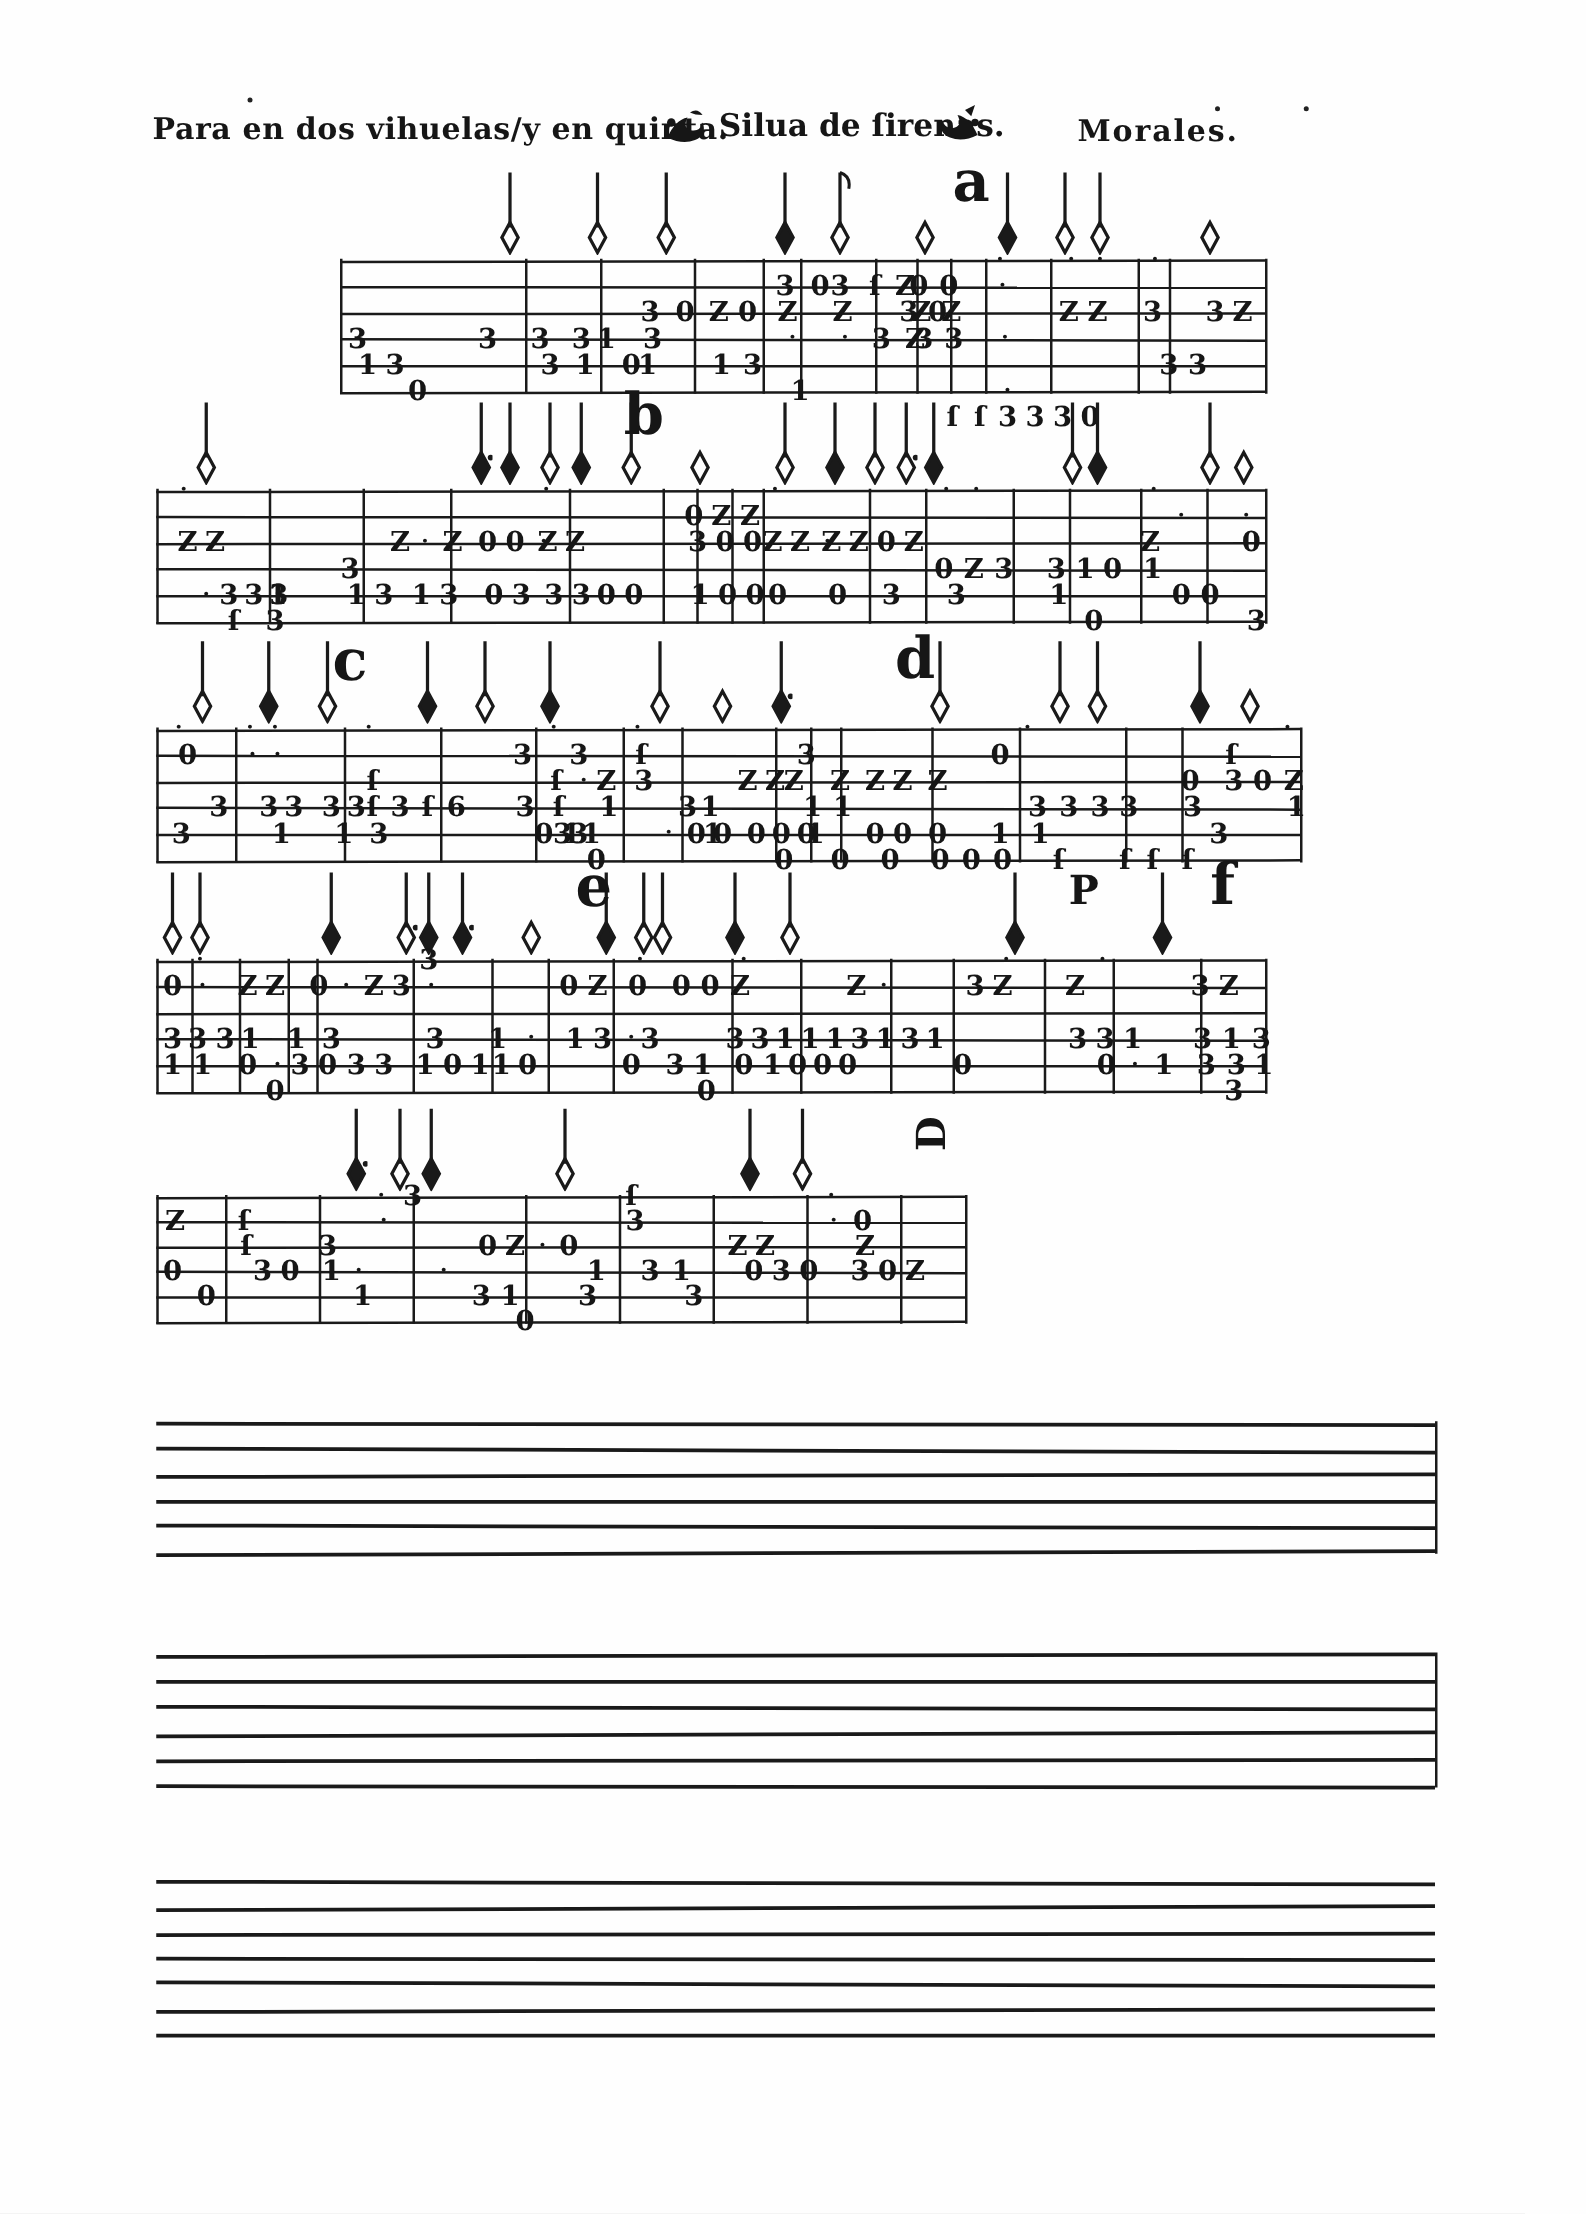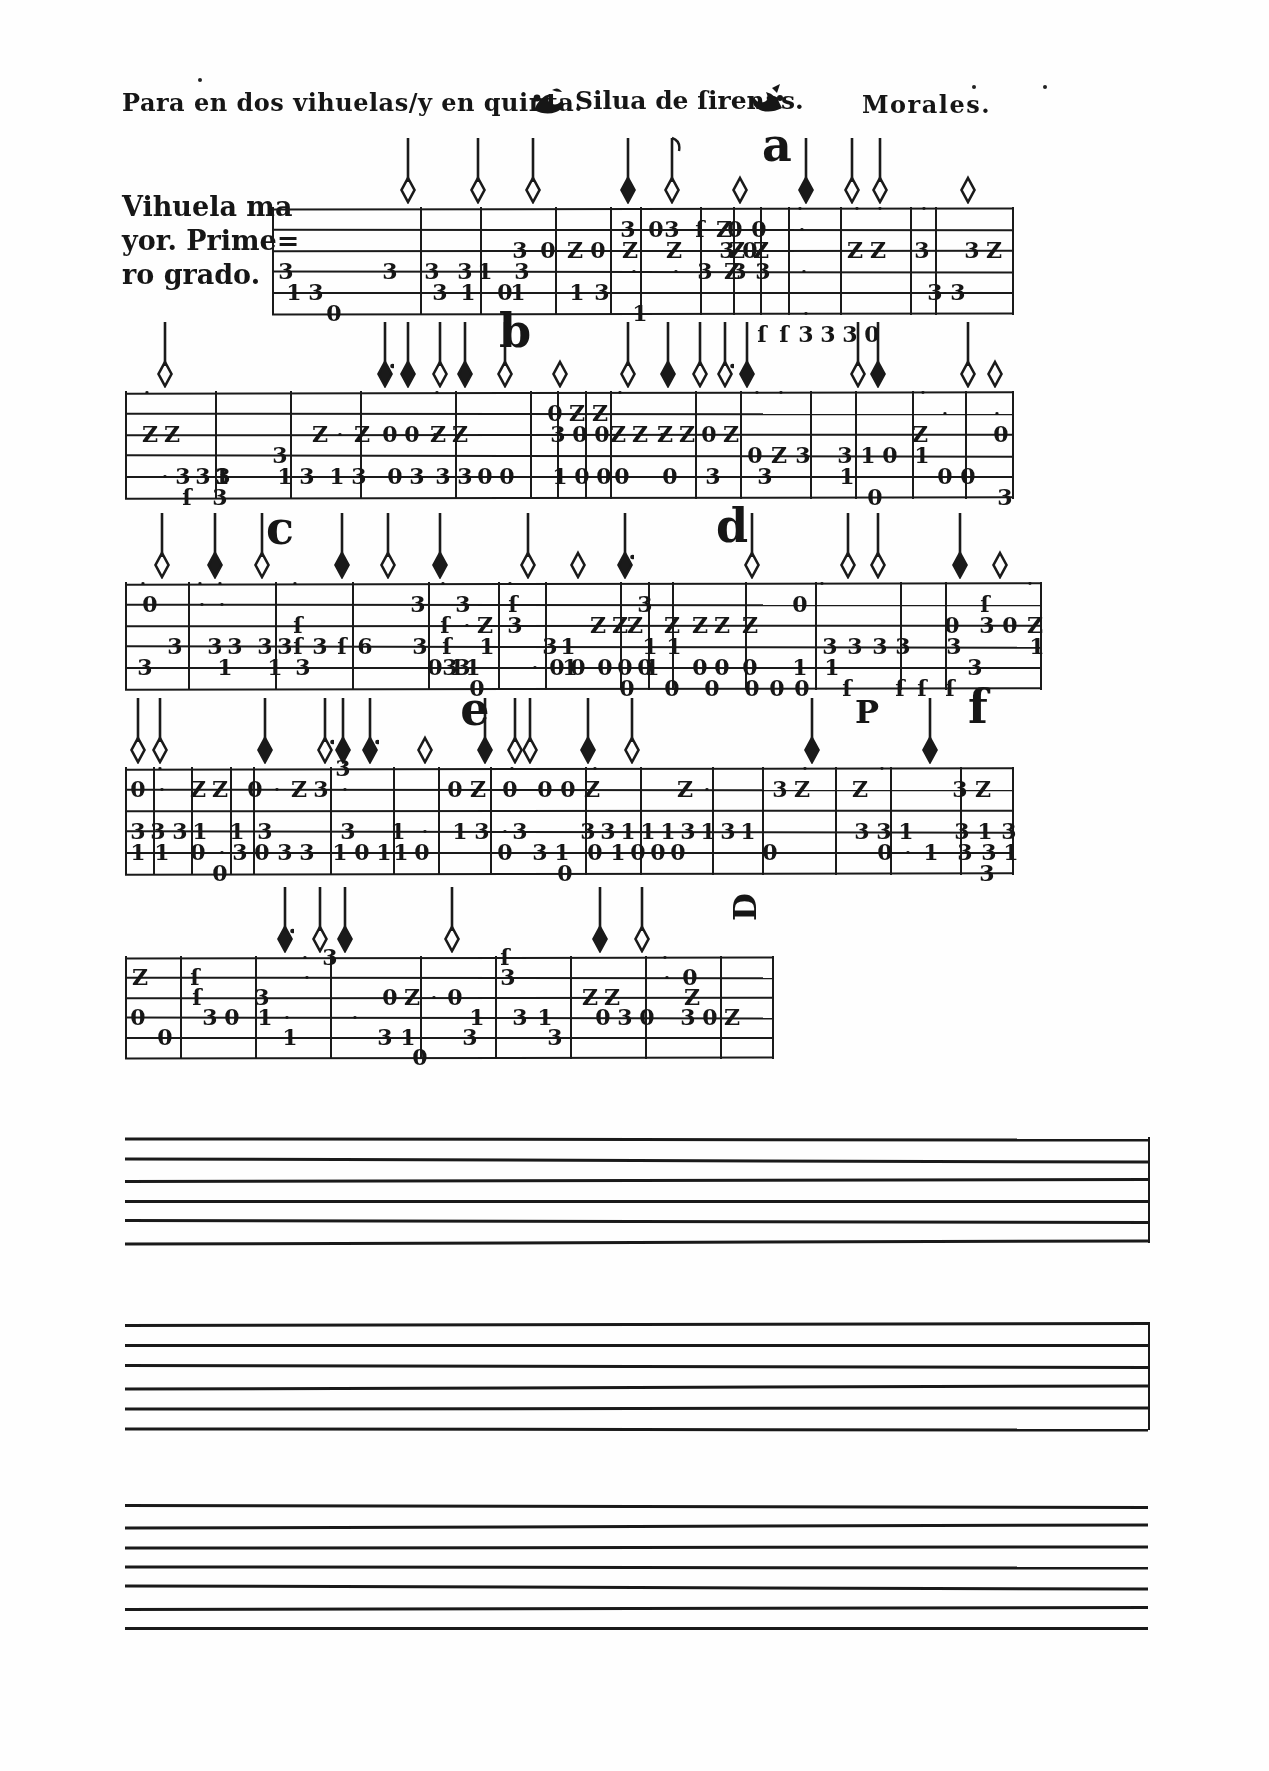--- a/index.html
+++ b/index.html
@@ -43,25 +43,20 @@
   <div class="hdr hdr-center">Silua de ſirenas.</div>
 
   <svg class="ornament orn-right" viewBox="0 0 42 34">
     <path d="M36 24 q-6 -14 -16 -16 q4 8 -2 10 q-8 2 -10 -6 q-4 10 6 14 q10 4 22 -2 z" fill="#161616"></path>
     <path d="M26 4 l8 -4 l-3 9 z" fill="#161616"></path>
     <circle cx="34" cy="14" r="3" fill="#161616"></circle>
   </svg>
 
   <div class="hdr hdr-right">Morales.</div>
 
-  <div class="part-label">
-    <div>Vihuela ma</div>
-    <div>yor. Prime=</div>
-    <div>ro grado.</div>
-  </div>
 
   <div id="music">
       <div class="sys" style="left: 272px; top: 208px; width: 740px; height: 105px;">
         <div class="staffline" style="top: 0px; transform: rotate(-0.09deg);"></div>
         <div class="staffline" style="top: 21px; transform: rotate(0.045deg);"></div>
         <div class="staffline" style="top: 42px; transform: rotate(-0.045deg);"></div>
         <div class="staffline" style="top: 63px; transform: rotate(0.09deg);"></div>
         <div class="staffline" style="top: 84px; transform: rotate(0deg);"></div>
         <div class="staffline" style="top: 105px; transform: rotate(-0.09deg);"></div>
         <div class="bar" style="left: 0px; height: 108px;"></div>

